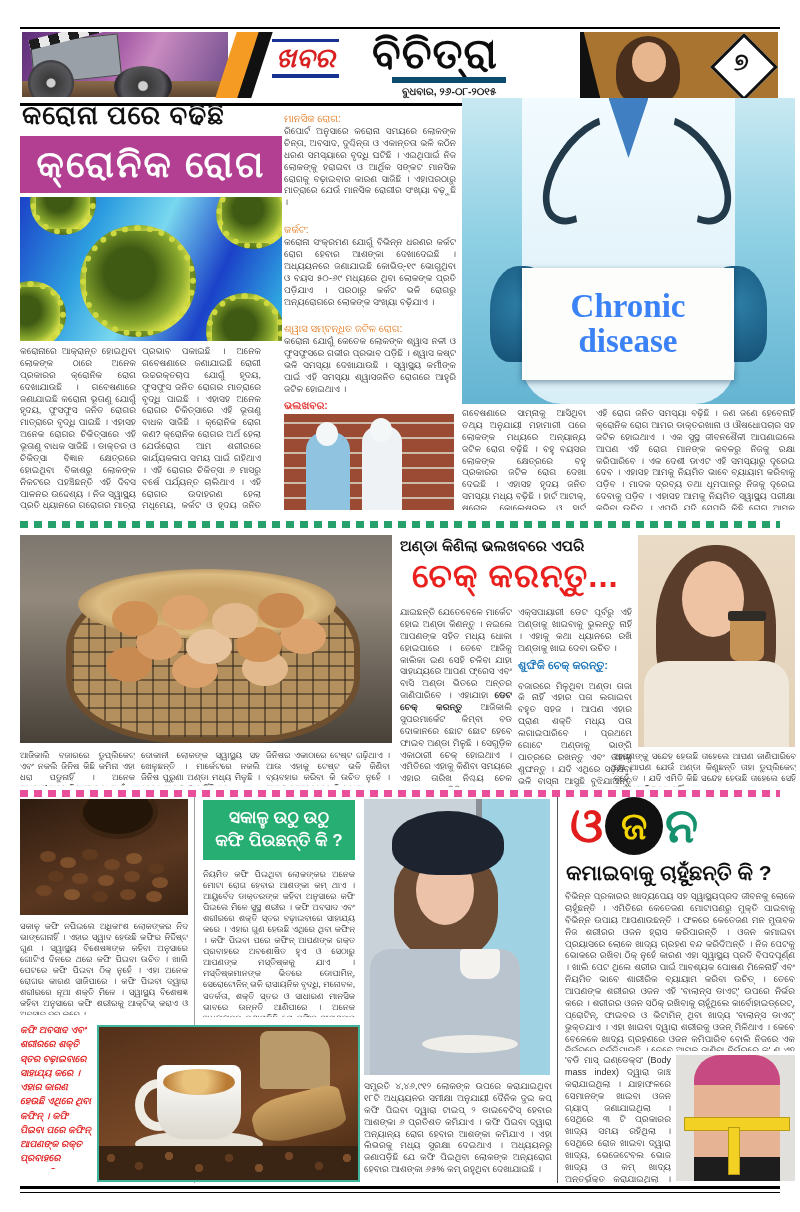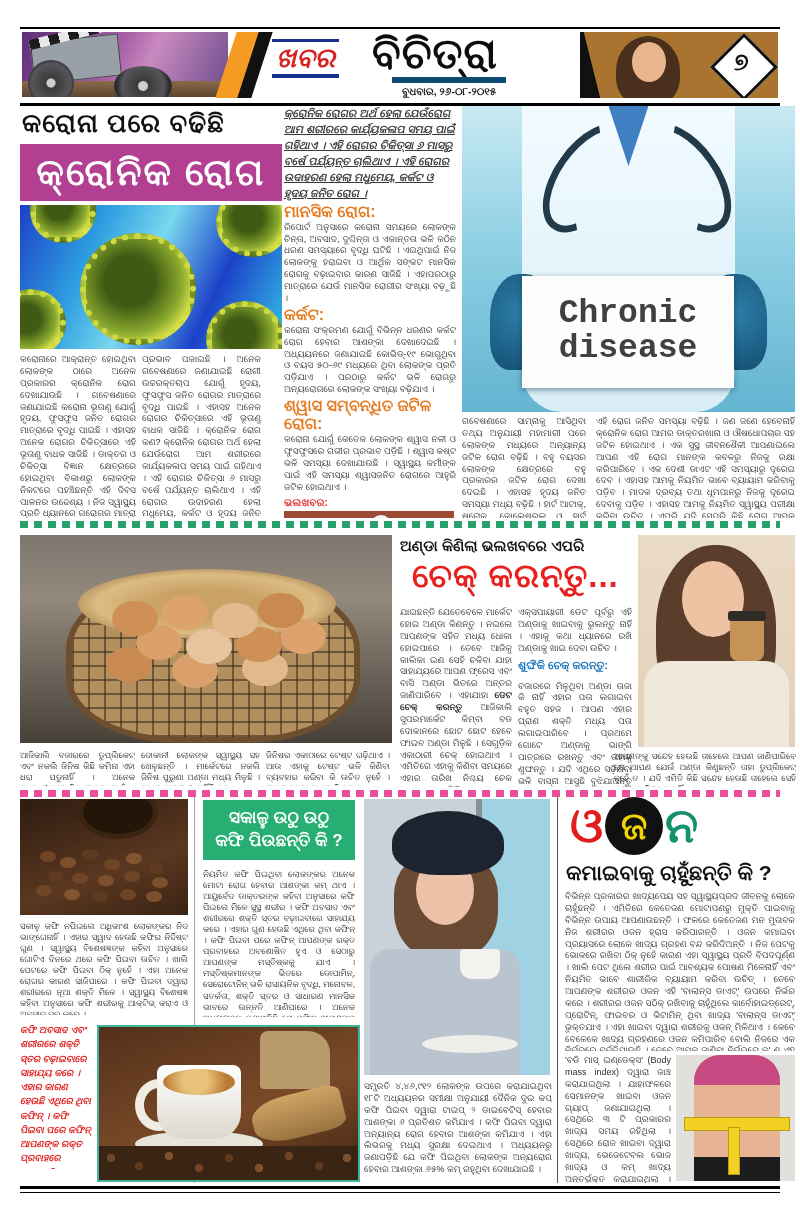--- a/index.html
+++ b/index.html
@@ -5,21 +5,21 @@
   html,body{margin:0;padding:0;background:#e8e8e8;}
   #page{
     position:relative;width:800px;height:1212px;background:#ffffff;
     margin:0 auto;overflow:hidden;
     font-family:"Liberation Sans","DejaVu Sans",sans-serif;color:#222;
   }
   .abs{position:absolute;}
   .clip{overflow:hidden;}
   .body-txt{font-size:9px;line-height:1.32;text-align:justify;color:#2d2d2d;}
   .body-sm{font-size:8.5px;line-height:1.3;text-align:justify;color:#2d2d2d;}
-  .sub-orange{color:#e5791d;font-weight:bold;font-size:16px;margin:1px 0 1px;}
+  .sub-orange{color:#e5791d;font-weight:normal;font-size:10px;margin:15px 0 1px;}
   .sub-blue{color:#1a75bb;font-weight:bold;font-size:11px;margin:4px 0 9px;}
   .sub-red{color:#e23535;font-weight:bold;font-size:10.5px;margin:3px 0 2px;}
 
   
   #hdr{left:20px;top:27px;width:760px;height:74px;border-top:2px solid #000;border-bottom:3px solid #000;background:#fff;}
   .film{left:2px;top:3px;width:206px;height:65px;background:linear-gradient(115deg,#5e2f7a,#a85fa8 45%,#c98ac0 60%,#6b4a8a);overflow:hidden;}
   .film .table{position:absolute;bottom:0;left:0;width:100%;height:16px;background:linear-gradient(#8a6a4a,#5e4630);}
   .reel{position:absolute;border-radius:50%;background:radial-gradient(circle,#cfcfcf 12%,#3a3a3a 16%,#56565a 60%,#2c2c30 75%);}
   .clapper{position:absolute;left:10px;top:6px;width:86px;height:40px;background:#9aa0a8;transform:rotate(-6deg);border:1px solid #444;}
   .clapper:before{content:"";position:absolute;left:-2px;top:-10px;width:92px;height:10px;transform:rotate(-8deg);
@@ -44,21 +44,21 @@
   .virus{position:absolute;border-radius:50%;border:6px dotted #cdd93f;
     background:radial-gradient(circle at 42% 42%,#3f5a13 30%,#8aa92e 62%,#d8e04b 78%);}
   .intro-txt{font-size:11px;line-height:1.45;font-weight:bold;font-style:italic;text-decoration:underline;color:#3a3a3a;text-align:left;}
 
   .doctor{background:linear-gradient(180deg,#c8e9f2,#8fd0e4 45%,#64b4d2);}
   .coat{position:absolute;left:18%;top:0;width:64%;height:100%;background:linear-gradient(180deg,#f2fbff,#d8eef6);border-radius:0 0 40px 40px;}
   .shirt{position:absolute;left:44%;top:0;width:12%;height:60px;background:#3f7fc2;clip-path:polygon(0 0,100% 0,50% 100%);}
   .steth{position:absolute;width:54px;height:110px;border:7px solid #233a4a;border-radius:50%;border-right-color:transparent;border-top-color:transparent;transform:rotate(35deg);}
   .card{position:absolute;left:60px;top:170px;width:212px;height:112px;background:#fdfdfb;box-shadow:0 2px 6px rgba(0,40,70,.45);
     display:flex;align-items:center;justify-content:center;text-align:center;}
-  .card span{font-family:Liberation Mono, monospace;font-weight:bold;font-size:33px;line-height:1.05;color:#404040;}
+  .card span{font-family:Liberation Serif, serif;font-weight:bold;font-size:33px;line-height:1.05;color:#3b82f6;}
   .glove{position:absolute;width:64px;height:96px;background:radial-gradient(circle at 50% 40%,#2d7fa8,#154f74);border-radius:45% 45% 30% 30%;}
 
   .ppe{background:repeating-linear-gradient(0deg,#9b4a33 0 13px,#cdbba9 13px 15px);}
   .ppe .fig1{position:absolute;left:22px;top:18px;width:44px;height:80px;background:#8fc3e0;border-radius:18px 18px 0 0;}
   .ppe .fig2{position:absolute;left:78px;top:12px;width:40px;height:86px;background:#eef2f4;border-radius:16px 16px 0 0;}
   .ppe .hood{position:absolute;width:22px;height:24px;border-radius:50%;background:#f4f7f8;}
 
   
   .div-green{background:repeating-linear-gradient(90deg,#27a06b 0 8px,#ffffff 8px 14px);height:7px;}
   .div-pink{background:repeating-linear-gradient(90deg,#ea4f9b 0 8px,#ffffff 8px 14px);height:7px;}
@@ -165,41 +165,40 @@
     <div class="abs hdr-woman">
       <div class="zig"></div>
       <div class="hair"></div>
       <div class="face"></div>
       <div class="diamond">
         <span>୭</span>
       </div>
     </div>
   </div>
 
-  <div class="abs" style="left:0;top:104px;width:736px;height:416px;">
+  <div class="abs" style="left:0;top:96px;width:736px;height:416px;">
 
     <div class="abs kicker1" style="left:22px;top:4px;">କରୋନା ପରେ ବଢିଛି</div>
 
     <div class="abs hl-box" style="left:20px;top:40px;width:262px;height:57px;">
       <span>କ୍ରୋନିକ ରୋଗ</span>
     </div>
 
     <div class="abs clip virus-img" style="left:20px;top:101px;width:262px;height:144px;">
       <div class="virus" style="left:60px;top:28px;width:104px;height:100px;"></div>
       <div class="virus" style="left:196px;top:-18px;width:62px;height:58px;"></div>
       <div class="virus" style="left:-24px;top:84px;width:58px;height:56px;"></div>
       <div class="virus" style="left:186px;top:96px;width:66px;height:64px;"></div>
       <div class="virus" style="left:10px;top:-26px;width:54px;height:52px;"></div>
     </div>
 
     <div class="abs clip body-txt" style="left:20px;top:250px;width:116px;height:164px;">କରୋନାରେ ଆକ୍ରାନ୍ତ ହୋଇଥିବା ଲୋକଙ୍କ ଠାରେ ଅନେକ ପ୍ରକାରର କ୍ରୋନିକ ରୋଗ ଦେଖାଯାଉଛି । ଗବେଷଣାରେ ଜଣାଯାଇଛି କରୋନା ଭୂତାଣୁ ଯୋଗୁଁ ହୃଦୟ, ଫୁସଫୁସ ଜନିତ ରୋଗର ମାତ୍ରାରେ ବୃଦ୍ଧି ପାଇଛି । ଏହାସହ ଅନେକ ରୋଗର ଚିକିତ୍ସାରେ ଏହି ଭୂତାଣୁ ବାଧକ ସାଜିଛି । ଡାକ୍ତର ଓ ଚିକିତ୍ସା ବିଜ୍ଞାନ କ୍ଷେତ୍ରରେ ହୋଇଥିବା ବିକାଶରୁ ଲୋକଙ୍କ ନିକଟରେ ପହଞ୍ଚିଛନ୍ତି ଏହି ଦିବସ ପାଳନର ଉଦ୍ଦେଶ୍ୟ । ନିଜ ସ୍ୱାସ୍ଥ୍ୟ ପ୍ରତି ଧ୍ୟାନରେ ଗରୋଗର ମାତ୍ରା ବଢ଼ୁଛି । ଆଉ ଅପେକ୍ଷା କରୋନା ଭୂତାଣୁରୁ ହୋଇଥିବା କ୍ଷତିରୁ ମନ ଯାଇନି । କିନ୍ତୁ ଗବେଷଣାରେ ଆକ୍ରାନ୍ତ ହୋଇଥିବା ଲୋକଙ୍କ ଠାରେ ଅନେକ ପ୍ରଭାବରେ କ୍ରୋନିକ ରୋଗ ଦେଖାଯାଉଛି । ଚିକିତ୍ସକ ଧରି ମହାମାରୀ ଲୋକଙ୍କ ଶାରୀରିକ ସ୍ୱାସ୍ଥ୍ୟ ସହ ମାନସିକ ସ୍ୱାସ୍ଥ୍ୟ ଉପରେ</div>
     <div class="abs clip body-txt" style="left:142px;top:250px;width:119px;height:164px;">ପ୍ରଭାବ ପକାଇଛି । ଅନେକ ଗବେଷଣାରେ ଜଣାଯାଇଛି ରୋଗୀ ଉଚ୍ଚରକ୍ତଚାପ ଯୋଗୁଁ ହୃଦୟ, ଫୁସଫୁସ ଜନିତ ରୋଗର ମାତ୍ରାରେ ବୃଦ୍ଧି ପାଇଛି । ଏହାସହ ଅନେକ ରୋଗର ଚିକିତ୍ସାରେ ଏହି ଭୂତାଣୁ ବାଧକ ସାଜିଛି । କ୍ରୋନିକ ରୋଗ କଣ? କ୍ରୋନିକ ରୋଗର ଅର୍ଥ ହେଲା ଯେଉଁରୋଗ ଆମ ଶରୀରରେ କାର୍ଯ୍ୟକଳାପ ସମୟ ପାଇଁ ଗହିଥାଏ । ଏହି ରୋଗର ଚିକିତ୍ସା ୬ ମାସରୁ ବର୍ଷେ ପର୍ଯ୍ୟନ୍ତ ଚାଲିଥାଏ । ଏହି ରୋଗର ଉଦାହରଣ ହେଲା ମଧୁମେୟ, କର୍କଟ ଓ ହୃଦୟ ଜନିତ ରୋଗ । ଏହାର କିଛି ଜଟିଳ ସମସ୍ୟା ମଧ୍ୟ ଅନେକ ଲୋକଙ୍କ ମୃତ୍ୟୁର କାରଣ ସାଜିଥାଏ ।</div>
 
     <div class="abs clip" style="left:284px;top:2px;width:172px;height:412px;">
-      <div class="intro-txt">କ୍ରୋନିକ ରୋଗର ଅର୍ଥ ହେଲା ଯେଉଁରୋଗ ଆମ ଶରୀରରେ କାର୍ଯ୍ୟକଳାପ ସମୟ ପାଇଁ ଗହିଥାଏ । ଏହି ରୋଗର ଚିକିତ୍ସା ୬ ମାସରୁ ବର୍ଷେ ପର୍ଯ୍ୟନ୍ତ ଚାଲିଥାଏ । ଏହି ରୋଗର ଉଦାହରଣ ହେଲା ମଧୁମେୟ, କର୍କଟ ଓ ହୃଦୟ ଜନିତ ରୋଗ ।</div>
       <div class="sub-orange">ମାନସିକ ରୋଗ:</div>
       <div class="body-txt">ରିପୋର୍ଟ ଅନୁସାରେ କରୋନା ସମୟରେ ଲୋକଙ୍କ ଚିନ୍ତା, ଅବସାଦ, ଦୁଶ୍ଚିନ୍ତା ଓ ଏକାନ୍ତତା ଭଳି କଠିନ ଧରଣ ସମସ୍ୟାରେ ବୃଦ୍ଧି ଘଟିଛି । ଏଇଥିପାଇଁ ନିଜ ଲୋକଙ୍କୁ ହରାଇବା ଓ ଆର୍ଥିକ ସଙ୍କଟ ମାନସିକ ରୋଗକୁ ବଢ଼ାଇବାର କାରଣ ସାଜିଛି । ଏହାପରଠାରୁ ମାତ୍ରାରେ ଯେଉଁ ମାନସିକ ରୋଗୀର ସଂଖ୍ୟା ବଢ଼ୁଛି ।</div>
       <div class="sub-orange">କର୍କଟ:</div>
       <div class="body-txt">କରୋନା ସଂକ୍ରମଣ ଯୋଗୁଁ ବିଭିନ୍ନ ଧରଣର କର୍କଟ ରୋଗ ହେବାର ଆଶଙ୍କା ଦେଖାଦେଇଛି । ଅଧ୍ୟୟନରେ ଜଣାଯାଇଛି କୋଭିଡ୍-୧୯ ଭୋଗୁଥିବା ଓ ବୟସ ୫୦-୬୯ ମଧ୍ୟରେ ଥିବା ଲୋକଙ୍କ ପ୍ରତି ପଡ଼ିଯାଏ । ପରଠାରୁ କର୍କଟ ଭଳି ରୋଗରୁ ଅନ୍ୟରୋଗରେ ଲୋକଙ୍କ ସଂଖ୍ୟା ବଢ଼ିଯାଏ ।</div>
       <div class="sub-orange">ଶ୍ୱାସ ସମ୍ବନ୍ଧିତ ଜଟିଳ ରୋଗ:</div>
       <div class="body-txt">କରୋନା ଯୋଗୁଁ କେତେକ ଲୋକଙ୍କ ଶ୍ୱାସ ନଳୀ ଓ ଫୁସଫୁସରେ ଗଭୀର ପ୍ରଭାବ ପଡ଼ିଛି । ଶ୍ୱାସ କଷ୍ଟ ଭଳି ସମସ୍ୟା ଦେଖାଯାଉଛି । ସ୍ୱାସ୍ଥ୍ୟ କର୍ମୀଙ୍କ ପାଇଁ ଏହି ସମସ୍ୟା ଶ୍ୱାସଜନିତ ରୋଗରେ ଆହୁରି ଜଟିଳ ହୋଇଥାଏ ।</div>
       <div class="sub-red">ଭଲଖବର:</div>
       <div class="clip ppe" style="position:relative;width:170px;height:98px;">
         <div class="fig1"></div>
         <div class="fig2"></div>

